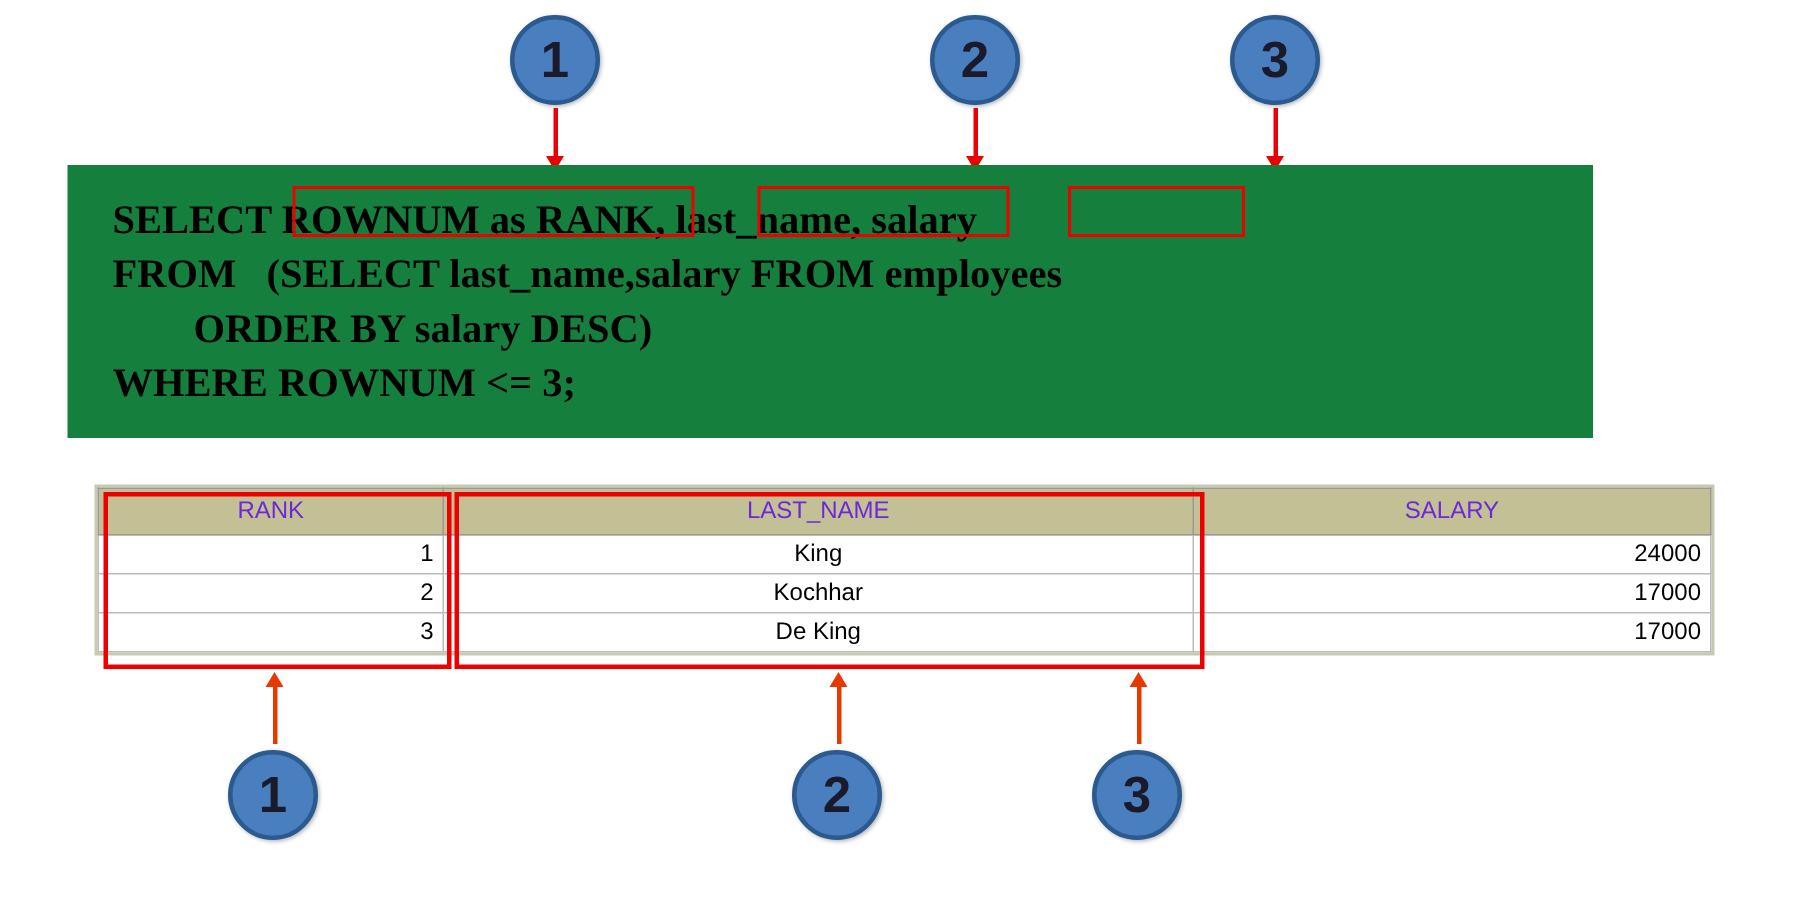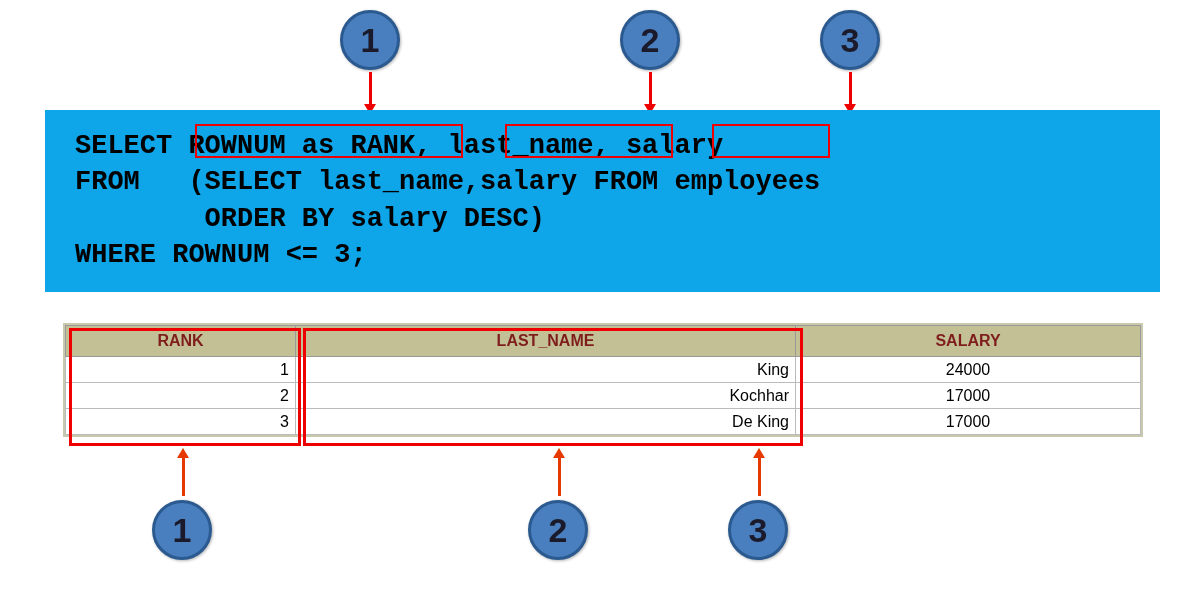--- a/index.html
+++ b/index.html
@@ -52,24 +52,24 @@
     top: -10px;
     left: -5px;
     border-left: 6px solid transparent;
     border-right: 6px solid transparent;
     border-bottom: 10px solid #e63900;
   }
   .code-box {
     position: absolute;
     left: 45px;
     top: 110px;
-    width: 1115px;
-    background: #0ea5e9;
+    width: 1017px;
+    background: #15803d;
     padding: 18px 30px;
-    font-family: Liberation Mono, monospace;
+    font-family: Liberation Serif, serif;
     font-size: 27px;
     font-weight: bold;
     line-height: 1.35;
     white-space: pre;
     color: #000;
   }
   .hl-box {
     position: absolute;
     border: 2px solid #e00;
     background: transparent;
@@ -82,36 +82,36 @@
     border: 2px solid #c9c9b0;
     background: #fff;
   }
   table.result {
     width: 100%;
     border-collapse: collapse;
     font-family: Arial, sans-serif;
   }
   table.result th {
     background: #c3c095;
-    color: #7f1d1d;
-    font-weight: bold;
+    color: #6d28d9;
+    font-weight: normal;
     font-size: 16px;
     padding: 6px 4px;
     border: 1px solid #999;
     text-align: center;
   }
   table.result td {
     border: 1px solid #bbb;
     padding: 3px 6px;
     font-size: 16px;
     height: 26px;
   }
   .col-rank { width: 230px; text-align: right; }
-  .col-name { width: 500px; text-align: right; }
-  .col-sal  { text-align: center; }
+  .col-name { width: 500px; text-align: center; }
+  .col-sal  { text-align: right; }
   .red-frame {
     position: absolute;
     border: 3px solid #e00;
     background: transparent;
     pointer-events: none;
   }
 </style>
 </head>
 <body>
 

